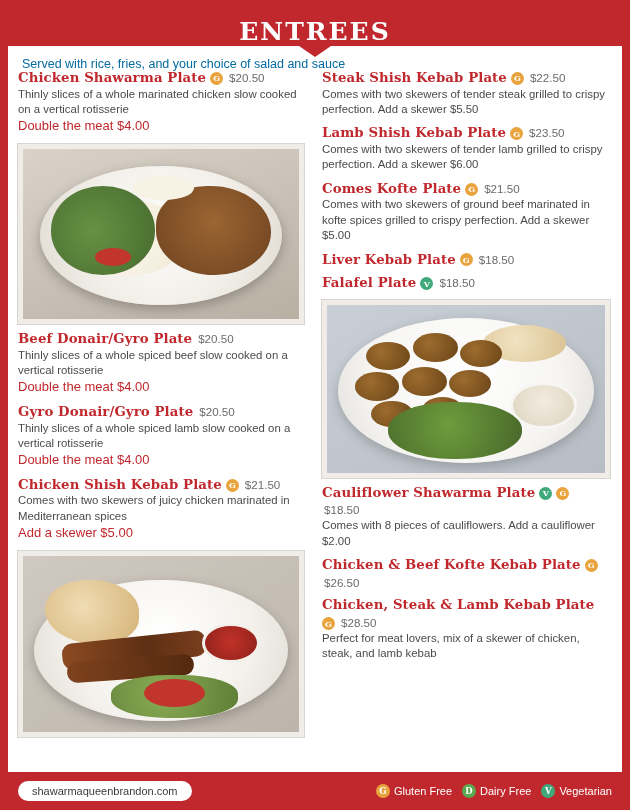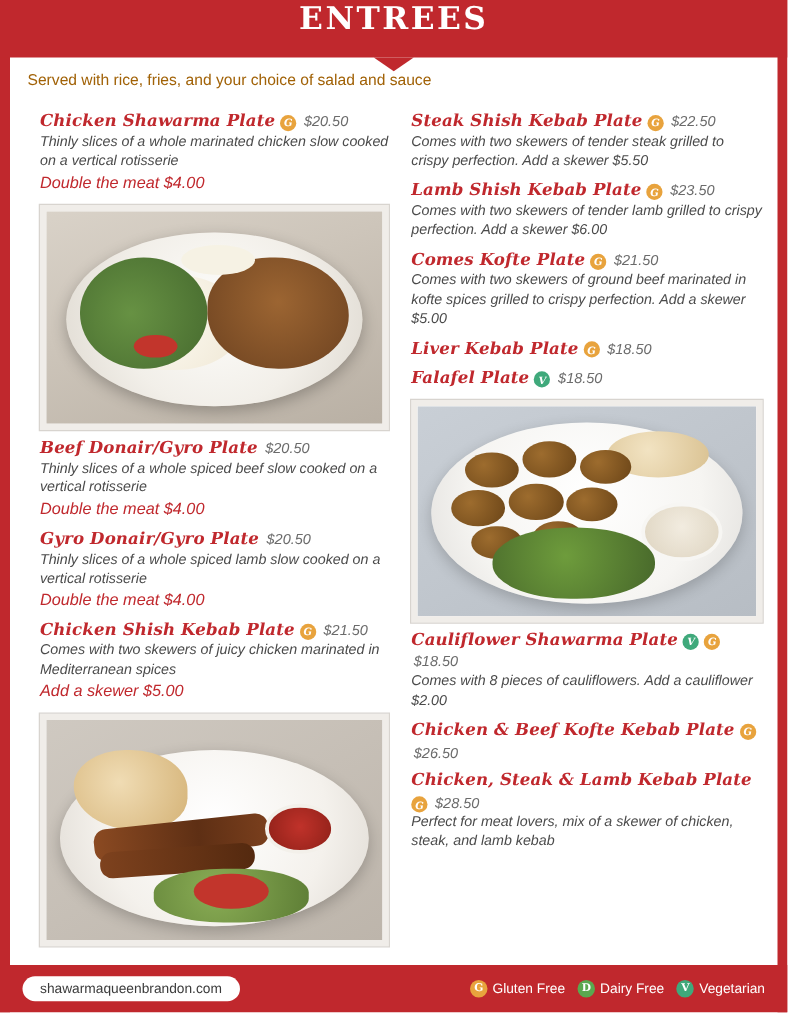--- a/index.html
+++ b/index.html
@@ -11,21 +11,21 @@
     color:#3b3b3b;
     position:relative;
     overflow:hidden;
   }
 
   
   .header {
     background:#c0282d;
     height:46px;
     display:flex;
-    align-items:flex-start;
+    align-items:flex-end;
     justify-content:center;
     position:relative;
   }
   .header-title {
     color:#ffffff;
     font-family:"DejaVu Serif", serif;
     font-weight:bold;
     font-size:25px;
     letter-spacing:2px;
   }
@@ -42,31 +42,30 @@
   .side-bar {
     position:absolute;
     top:0; width:8px; height:810px;
     background:#c0282d;
   }
   .side-bar.left { left:0; }
   .side-bar.right { right:0; }
 
   
   .subtitle {
-    margin:11px 0 20px 22px;
+    margin:11px 0 0 22px;
     font-size:12.5px;
-    color:#a16207;
+    color:#0369a1;
   }
 
   
   .columns {
     display:flex;
-    padding:0 20px 0 32px;
+    padding:0 20px 0 18px;
     gap:18px;
-    font-style:italic;
   }
   .col { width:288px; }
   .col.right { width:290px; }
 
   
   .item { margin-bottom:9px; }
   .item-head {
     display:flex;
     align-items:center;
     flex-wrap:wrap;

